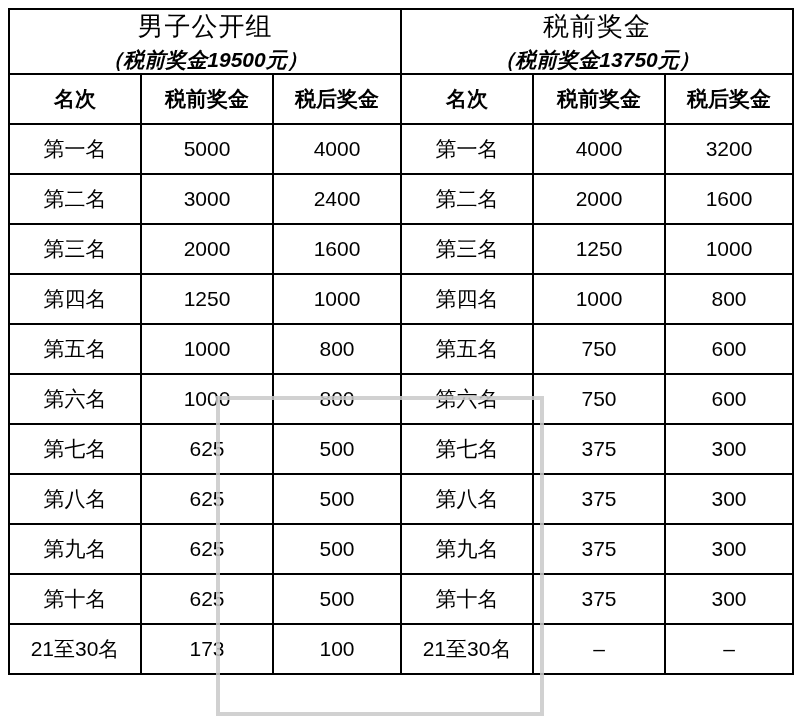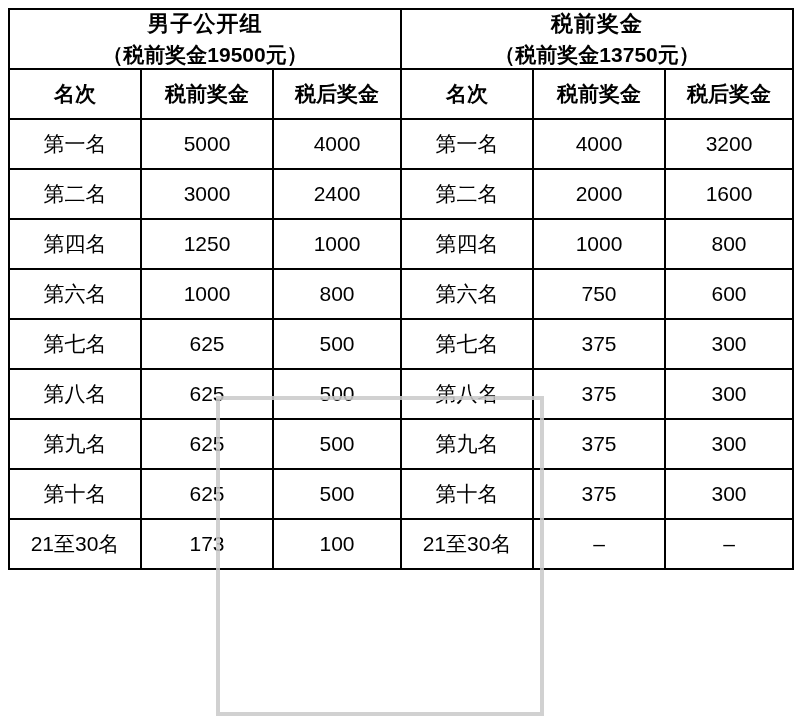--- a/index.html
+++ b/index.html
@@ -38,29 +38,30 @@
     background: #ffffff;
   }
   td.group-title {
     font-size: 25px;
     font-weight: bold;
     height: 78px;
     padding: 4px 2px;
   }
   td.group-title .gt-line1 {
     display: block;
-    font-size: 22px;
-    font-weight: bold;
+    font-size: 26px;
+    font-weight: normal;
     letter-spacing: 1px;
   }
   td.group-title .gt-line2 {
     display: block;
     font-size: 21px;
     font-weight: bold;
     margin-top: 4px;
+    font-style: italic;
   }
   td.col-head {
     font-size: 23px;
     font-weight: bold;
     height: 52px;
   }
   td.rank-cell {
     font-size: 22px;
     margin-left: 12px;
   }
@@ -134,26 +135,42 @@
       </tr>
       <tr>
         <td class="rank-cell">第二名</td>
         <td class="num-cell">3000</td>
         <td class="num-cell">2400</td>
         <td class="rank-cell">第二名</td>
         <td class="num-cell">2000</td>
         <td class="num-cell">1600</td>
       </tr>
       <tr>
+        <td class="rank-cell">第三名</td>
+        <td class="num-cell">2000</td>
+        <td class="num-cell">1600</td>
+        <td class="rank-cell">第三名</td>
+        <td class="num-cell">1250</td>
+        <td class="num-cell">1000</td>
+      </tr>
+      <tr>
         <td class="rank-cell">第四名</td>
         <td class="num-cell">1250</td>
         <td class="num-cell">1000</td>
         <td class="rank-cell">第四名</td>
         <td class="num-cell">1000</td>
         <td class="num-cell">800</td>
+      </tr>
+      <tr>
+        <td class="rank-cell">第五名</td>
+        <td class="num-cell">1000</td>
+        <td class="num-cell">800</td>
+        <td class="rank-cell">第五名</td>
+        <td class="num-cell">750</td>
+        <td class="num-cell">600</td>
       </tr>
       <tr>
         <td class="rank-cell">第六名</td>
         <td class="num-cell">1000</td>
         <td class="num-cell">800</td>
         <td class="rank-cell">第六名</td>
         <td class="num-cell">750</td>
         <td class="num-cell">600</td>
       </tr>
       <tr>

